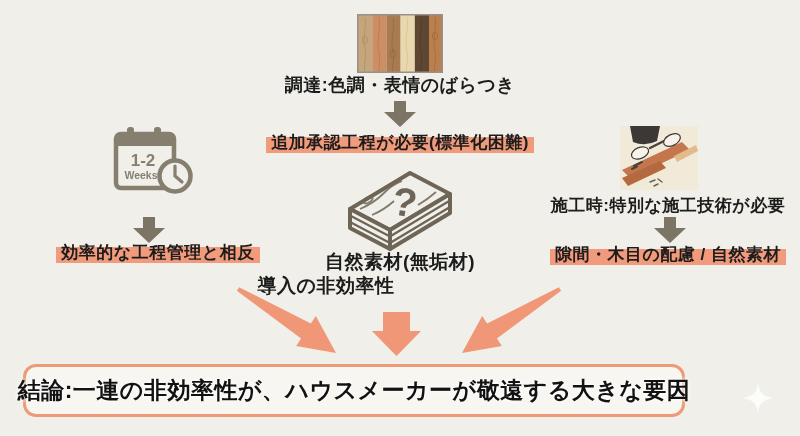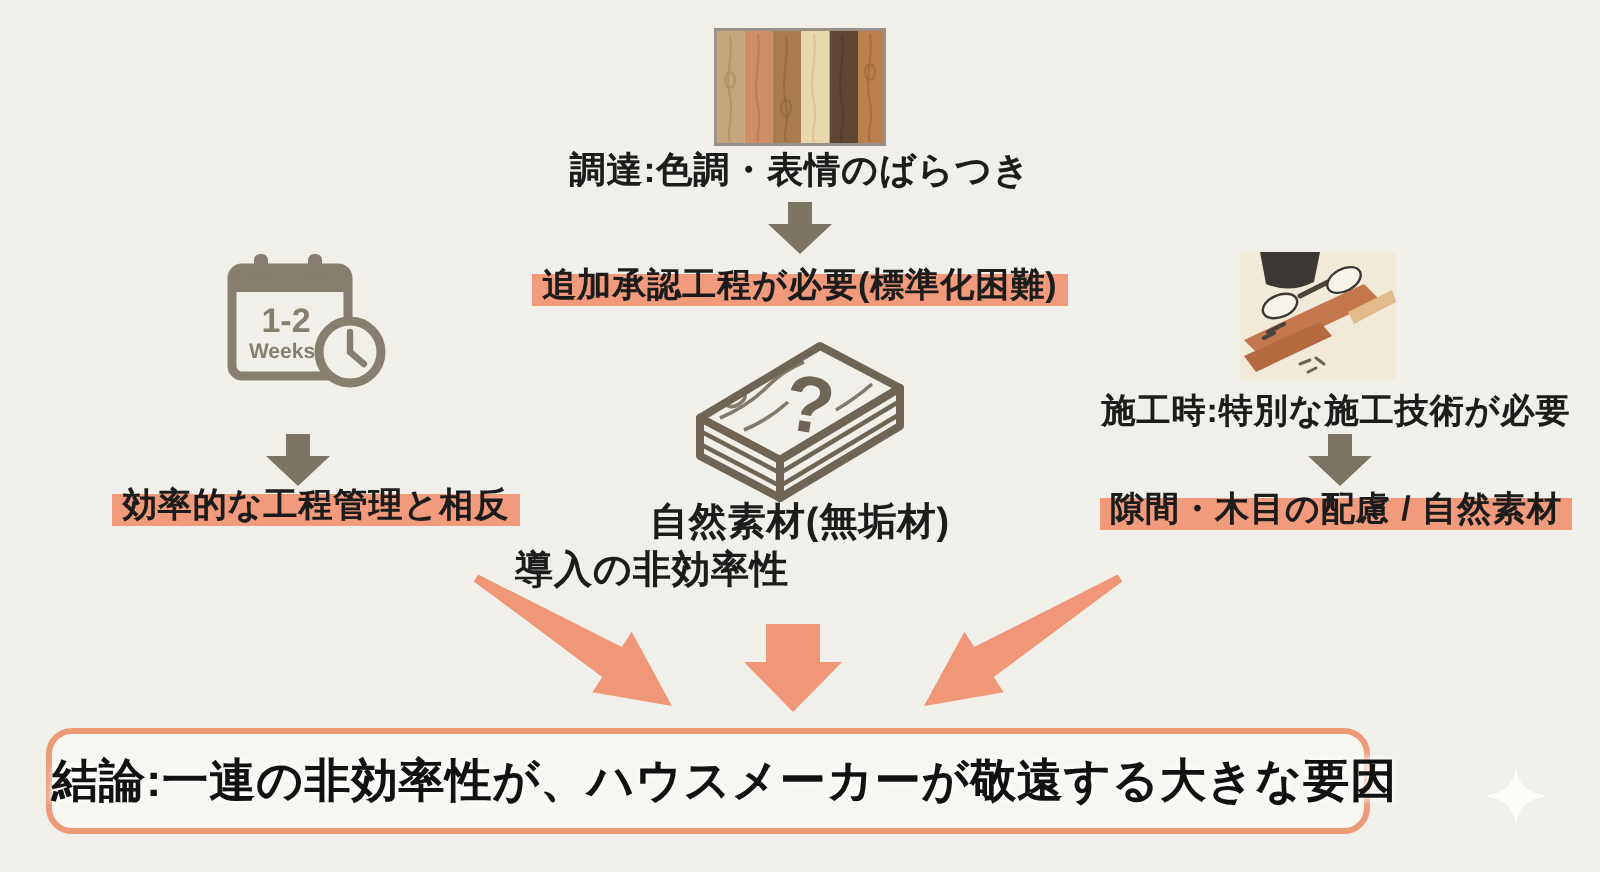--- a/index.html
+++ b/index.html
@@ -29,21 +29,21 @@
     padding:0 5px 0 5px;
   }
   .conclusion-box{
     position:absolute;
     left:23px;top:364px;
     width:662px;height:53px;
     box-sizing:border-box;
     background:#f7f6f1;
     border:3px solid #ec9a78;
     border-radius:13px;
-    display:flex;align-items:center;justify-content:flex-start;
+    display:flex;align-items:center;justify-content:center;
   }
   .conclusion-text{
     font-size:23px;
     font-weight:bold;
     letter-spacing:0.5px;
     color:#121212;
     text-shadow:0 0 3px #ffffff,0 0 6px rgba(255,255,255,.85);
     white-space:nowrap;
   }
 </style>

